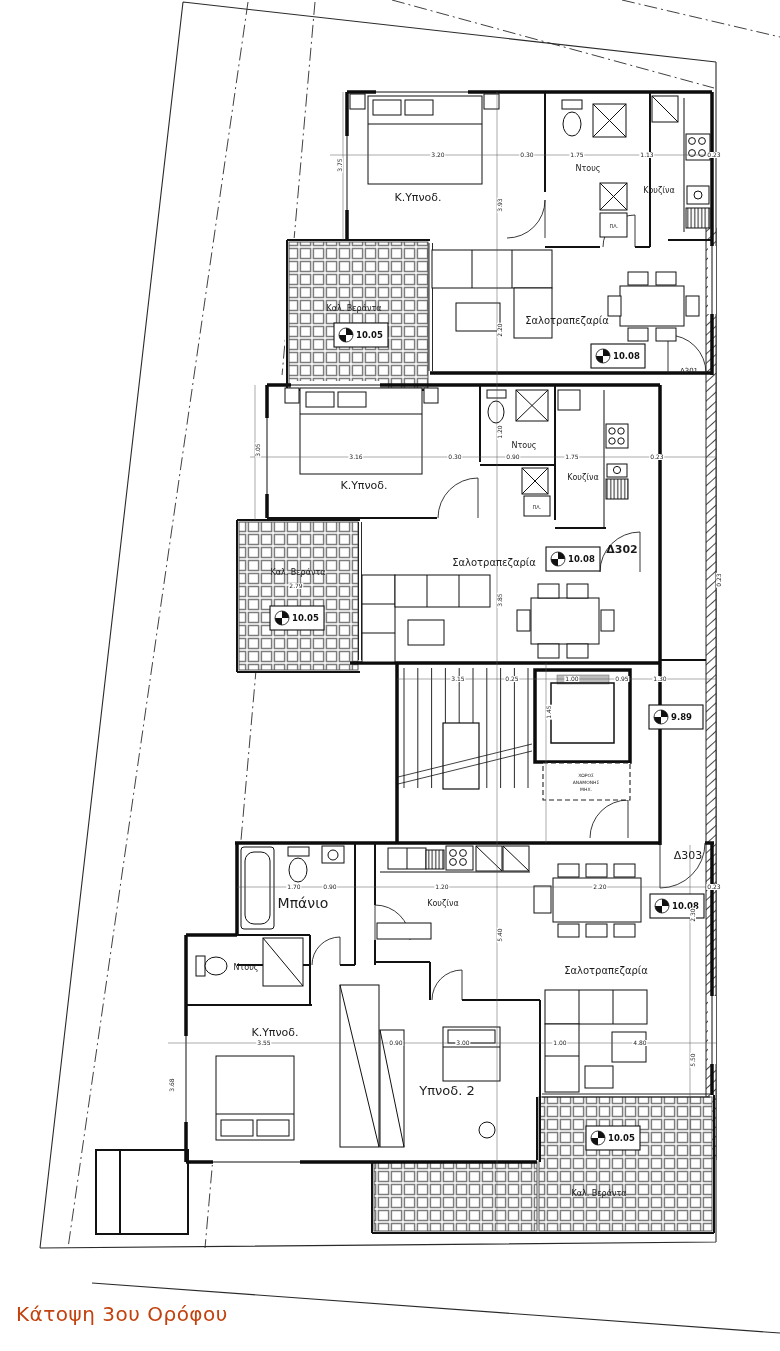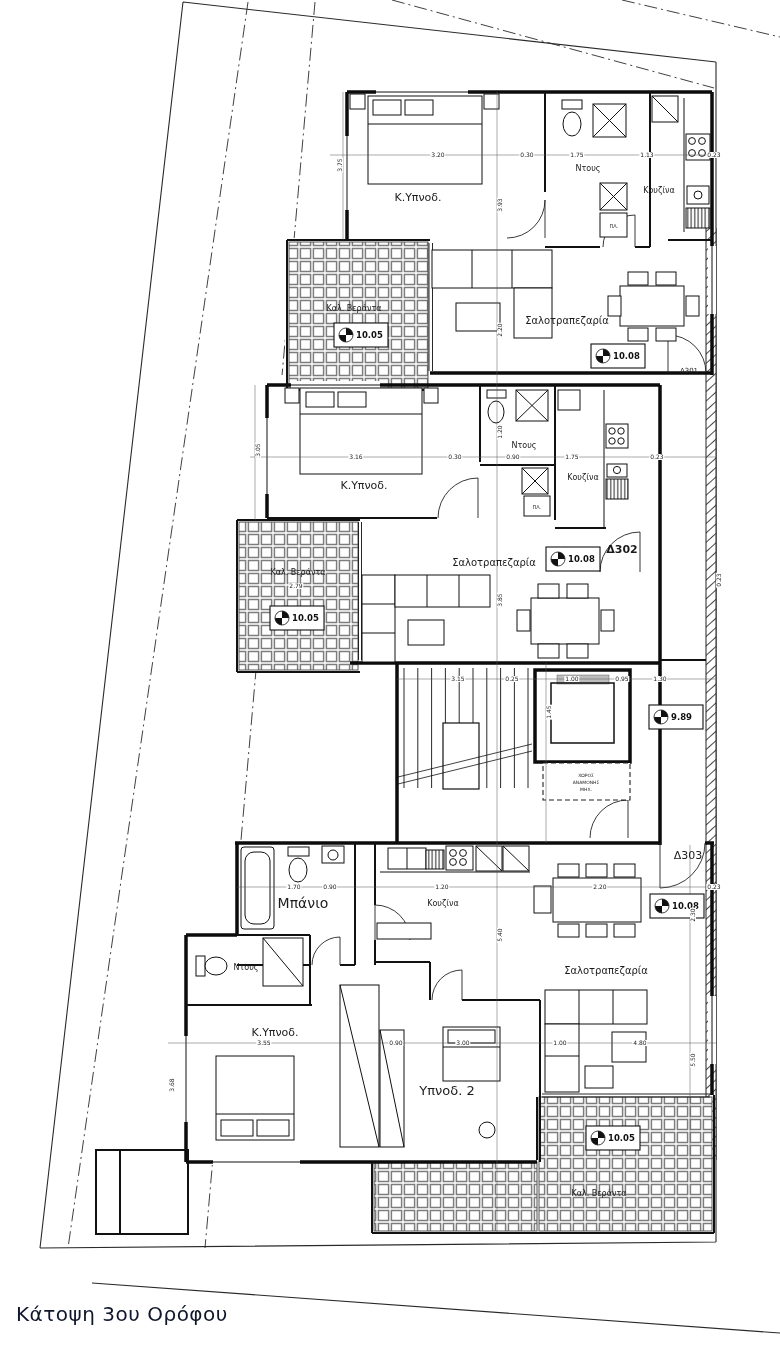--- a/index.html
+++ b/index.html
@@ -6,21 +6,21 @@
   #stage{position:relative;width:780px;height:1351px;background:#fff;overflow:hidden;
          font-family:"DejaVu Sans",sans-serif;}
   #plan{position:absolute;left:0;top:0;}
   #labels{position:absolute;left:0;top:0;width:780px;height:1351px;pointer-events:none;}
   .lbl{position:absolute;white-space:nowrap;color:#1b1b1b;line-height:1;
        font-family:"DejaVu Sans",sans-serif;}
   .dim{background:#fff;padding:0 1px;color:#222;}
   #watermark{position:absolute;left:331px;top:651px;font-size:43px;font-weight:700;
              letter-spacing:-1px;color:#4c56a2;opacity:0.95;
              font-family:"DejaVu Sans",sans-serif;}
-  #title{position:absolute;left:16px;top:1302px;font-size:20px;color:#0f172a;
+  #title{position:absolute;left:16px;top:1302px;font-size:20px;color:#c2410c;
          letter-spacing:0.5px;font-family:"DejaVu Sans",sans-serif;}
 </style>
 </head>
 <body>
 
 <div id="stage">
 
 <svg id="plan" width="780" height="1351" viewBox="0 0 780 1351">
   <defs>
     <pattern id="tl" width="13" height="13" patternUnits="userSpaceOnUse">

